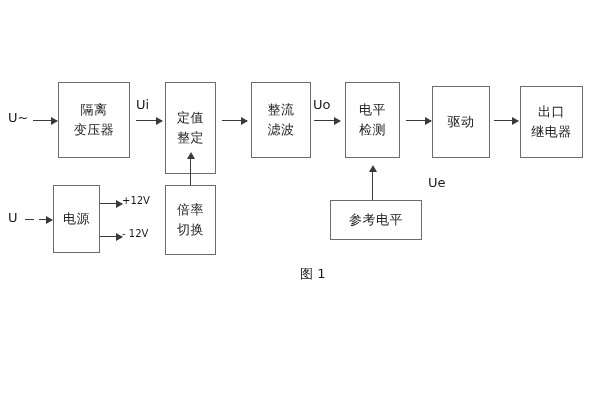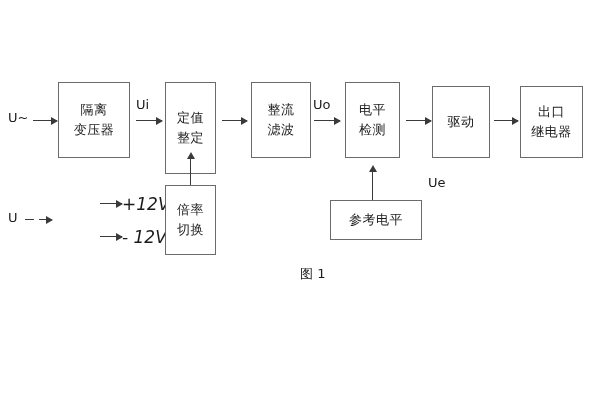--- a/index.html
+++ b/index.html
@@ -37,22 +37,21 @@
     white-space: nowrap;
   }
   .label {
     position: absolute;
     color: #1a1a1a;
     font-size: 13px;
     white-space: nowrap;
     line-height: 1;
   }
   .label.small {
-    font-size: 17px;
-    font-style: italic;
+    font-size: 10px;
   }
   .caption {
     position: absolute;
     color: #1a1a1a;
     font-size: 13px;
     white-space: nowrap;
   }
   
   .arrow-h {
     position: absolute;
@@ -144,20 +143,23 @@
   <div class="block" style="left:520px; top:86px; width:63px; height:72px;">
     <span class="ln">出口</span>
     <span class="ln">继电器</span>
   </div>
 
   <div class="label" style="left:8px; top:211px;">U</div>
 
   <div class="dash-seg" style="left:25px; top:219px; width:9px;"></div>
   <div class="arrow-h" style="left:39px; top:219px; width:13px;"></div>
 
+  <div class="block" style="left:53px; top:185px; width:47px; height:68px;">
+    <span class="ln">电源</span>
+  </div>
 
   <div class="arrow-h" style="left:100px; top:203px; width:22px;"></div>
   <div class="label small" style="left:122px; top:196px;">+12V</div>
 
   <div class="arrow-h" style="left:100px; top:236px; width:22px;"></div>
   <div class="label small" style="left:122px; top:229px;">- 12V</div>
 
   <div class="block" style="left:165px; top:185px; width:51px; height:70px;">
     <span class="ln">倍率</span>
     <span class="ln">切换</span>

